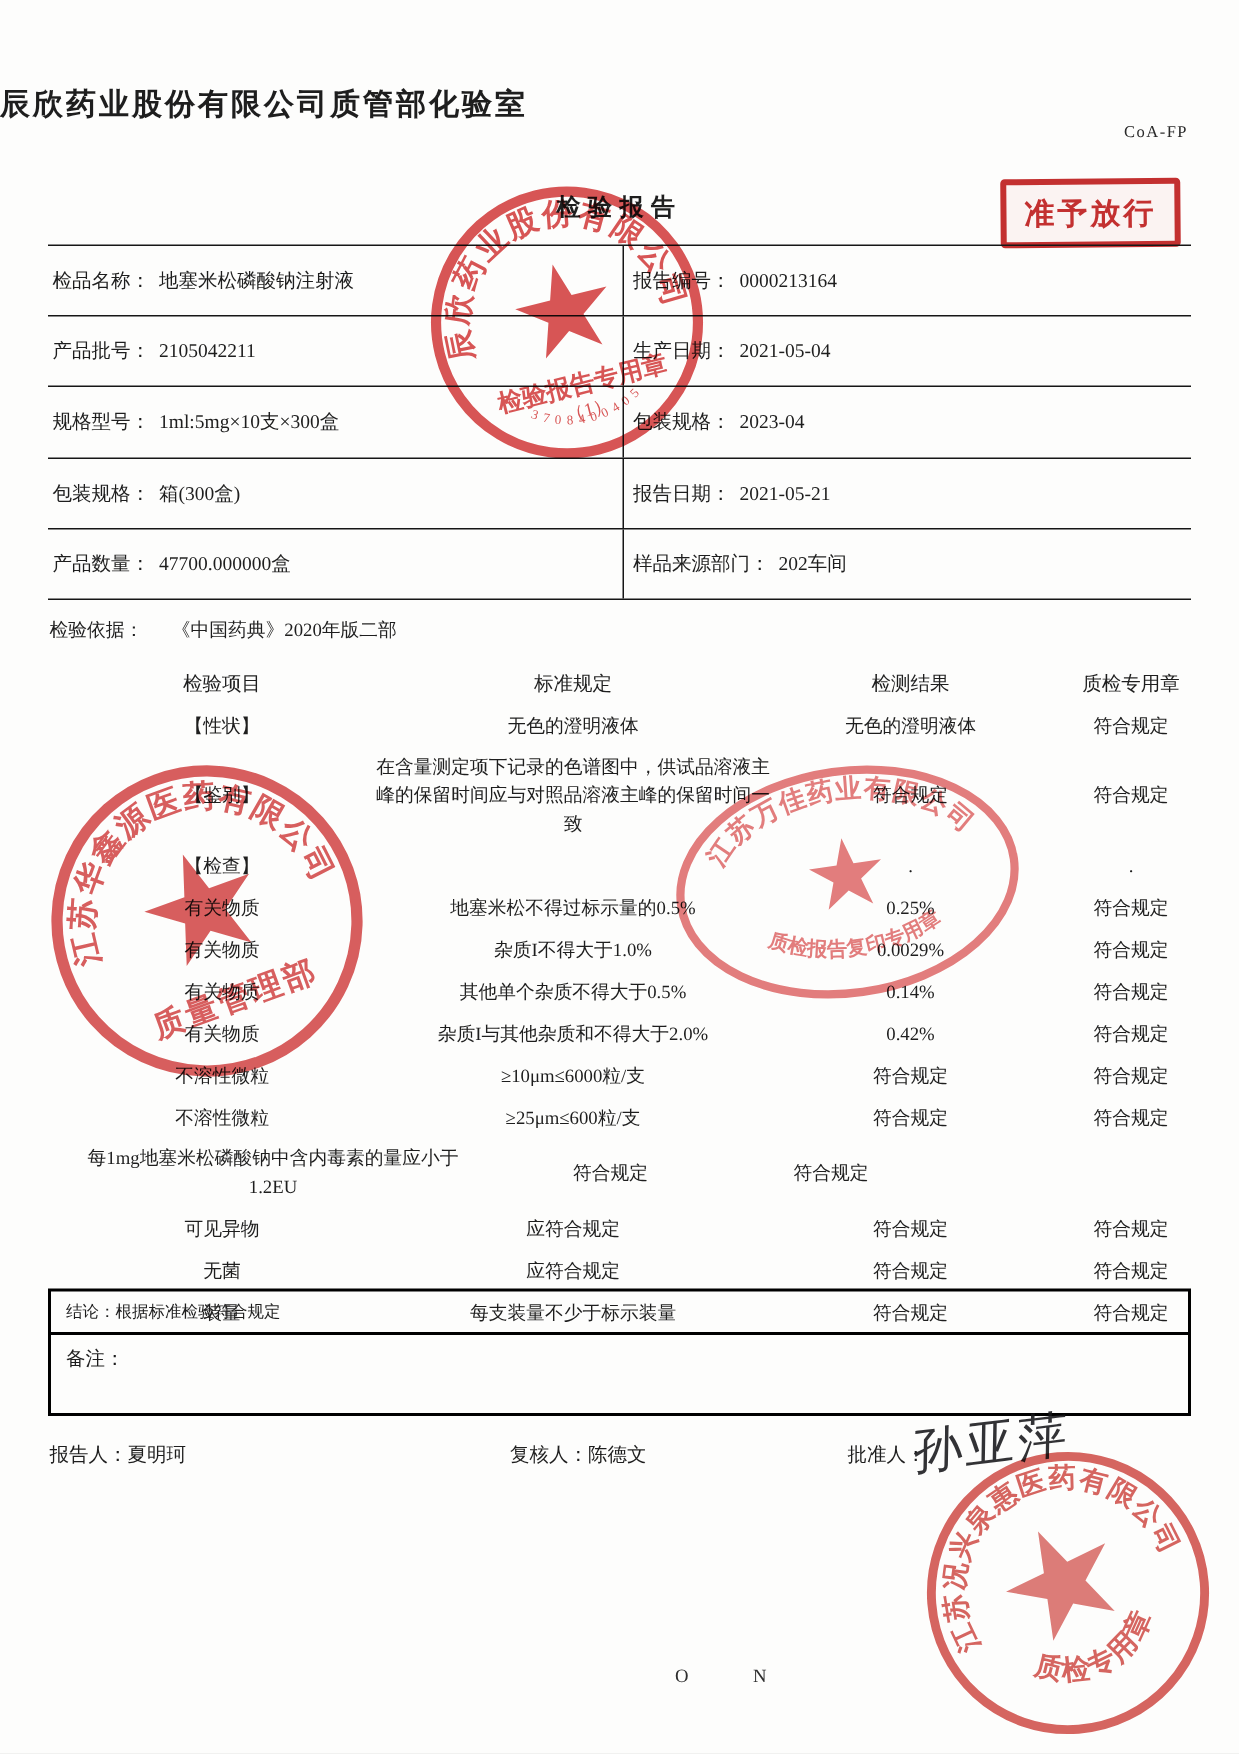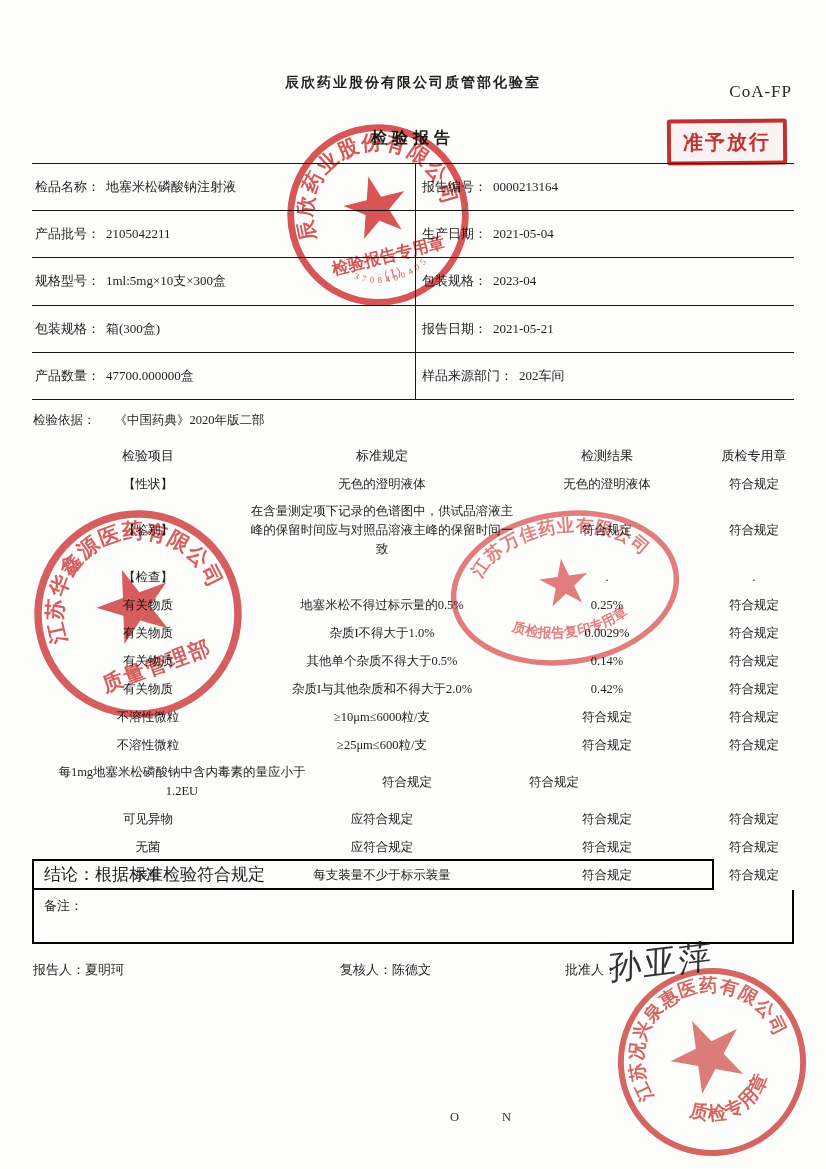--- a/index.html
+++ b/index.html
@@ -3,23 +3,23 @@
 <meta charset="utf-8">
 <style>
   html,body{margin:0;padding:0;background:#e8e8e8;}
   .page{
     position:relative;width:826px;height:1169px;margin:0 auto;
     background:#fdfdfc;overflow:hidden;
     font-family:"Liberation Serif","DejaVu Serif",serif;
     color:#1e1e1e;
   }
   
-  .lab-title{position:absolute;left:0;top:74px;width:100%;text-align:center;
-    font-size:14px;font-weight:bold;letter-spacing:2px;}
-  .coa{position:absolute;right:34px;top:82px;font-size:17px;letter-spacing:1px;color:#2a2a2a;}
+  .lab-title{position:absolute;left:0;top:56px;width:100%;
+    font-size:20px;font-weight:bold;letter-spacing:2px;}
+  .coa{position:absolute;right:34px;top:82px;font-size:11px;letter-spacing:1px;color:#2a2a2a;}
   .report-title{position:absolute;left:0;top:128px;width:100%;text-align:center;
     font-size:16px;font-weight:bold;letter-spacing:5px;}
   
   .release-stamp{position:absolute;left:667px;top:119px;width:112px;height:38px;
     border:4px solid #c53030;border-radius:3px;display:flex;align-items:center;justify-content:center;
     color:#c53030;font-size:20px;font-weight:bold;letter-spacing:2px;
     background:rgba(225,60,60,0.05);transform:rotate(-0.5deg);mix-blend-mode:multiply;}
   
   .info-table{position:absolute;left:32px;top:163px;width:762px;border-top:1.5px solid #161616;}
   .info-row{display:flex;height:46.2px;border-bottom:1.5px solid #161616;font-family:Liberation Serif, serif;}
@@ -33,23 +33,23 @@
   
   .results{position:absolute;left:48px;top:441px;width:762px;font-size:12.5px;}
   .res-row{display:flex;min-height:28px;align-items:center;}
   .res-row .cell{text-align:center;line-height:19px;padding:4px 2px;box-sizing:border-box;}
   .c-item{width:200px;}
   .c-std{width:268px;}
   .c-result{width:182px;}
   .c-concl{width:112px;}
   .res-header .cell{font-size:13px;padding:5px 2px;}
   
-  .conclusion-box{position:absolute;left:32px;top:859px;width:682px;height:31px;
+  .conclusion-box{position:absolute;left:32px;top:859px;width:762px;height:31px;
     border:2.5px solid #000;box-sizing:border-box;display:flex;align-items:center;
-    padding-left:10px;font-size:17px;}
+    padding-left:10px;font-size:11px;}
   .remarks-box{position:absolute;left:32px;top:889.5px;width:762px;height:54px;
     border:2.5px solid #000;border-top:none;box-sizing:border-box;
     padding:7px 10px;font-size:13px;}
   
   .signers{position:absolute;left:33px;top:961px;width:762px;font-size:13px;}
   .signer{position:absolute;white-space:nowrap;}
   .signer.reporter{left:0;}
   .signer.reviewer{left:307px;}
   .signer.approver{left:532px;}
   .signature{position:absolute;left:608px;top:935px;width:190px;height:80px;

